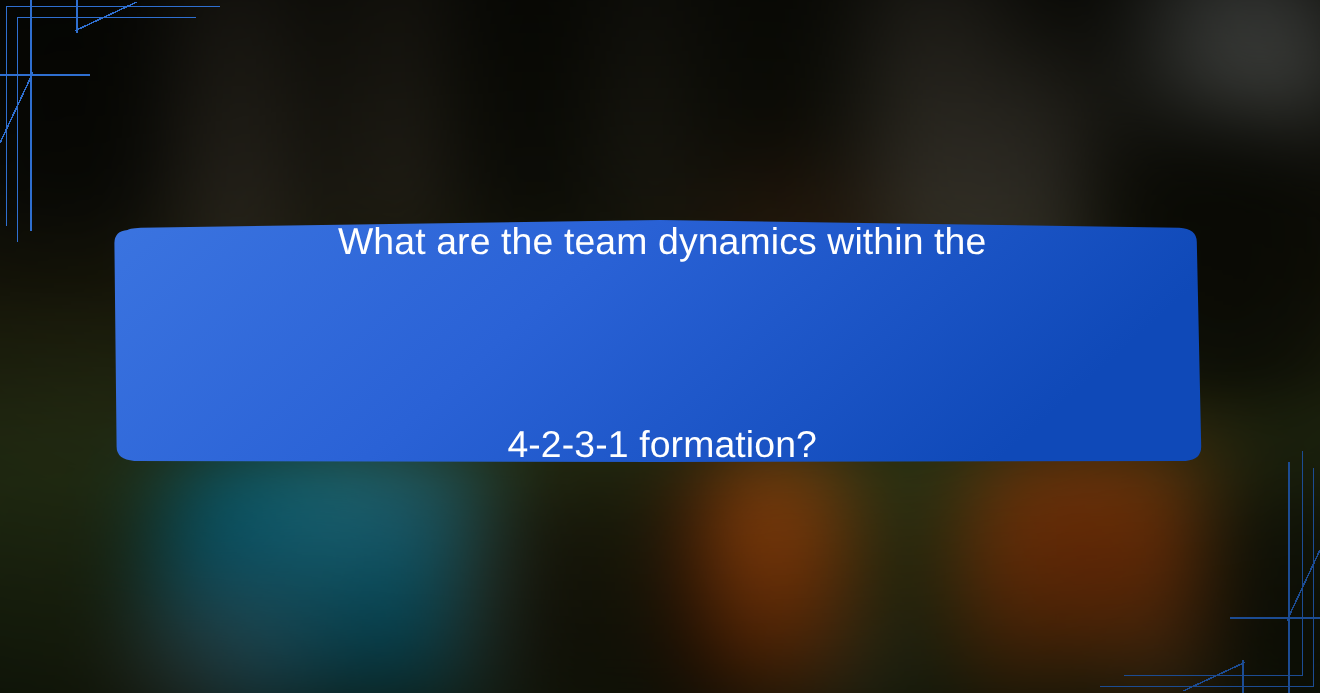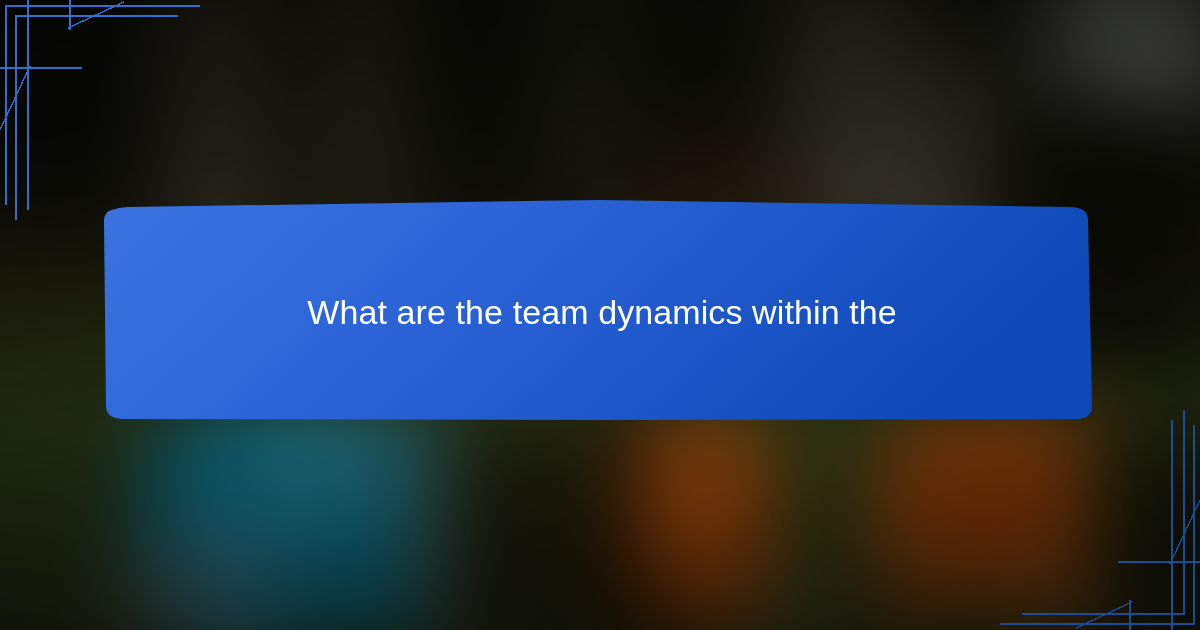--- a/index.html
+++ b/index.html
@@ -125,21 +125,21 @@
 
   .card-text {
     position: absolute;
     left: 104px;
     top: 200px;
     width: 996px;
     height: 224px;
     display: flex;
     flex-direction: column;
     align-items: center;
-    justify-content: center;
+    justify-content: space-between;
     gap: 14px;
   }
 
   .card-line {
     color: #ffffff;
     font-size: 34px;
     line-height: 40px;
     font-weight: 400;
     letter-spacing: 0.1px;
     text-align: center;
@@ -257,16 +257,17 @@
         L 600 420
         L 122 419
         Q 106 418 106 406
         L 104 221
         Q 104 210 116 209
         Z" fill="url(#cardGrad)"></path>
     </svg>
 
     <div class="card-text">
       <div class="card-line">What are the team dynamics within the</div>
+      <div class="card-line">4-2-3-1 formation?</div>
     </div>
   </div>
 
 </div>
 
 </body></html>

